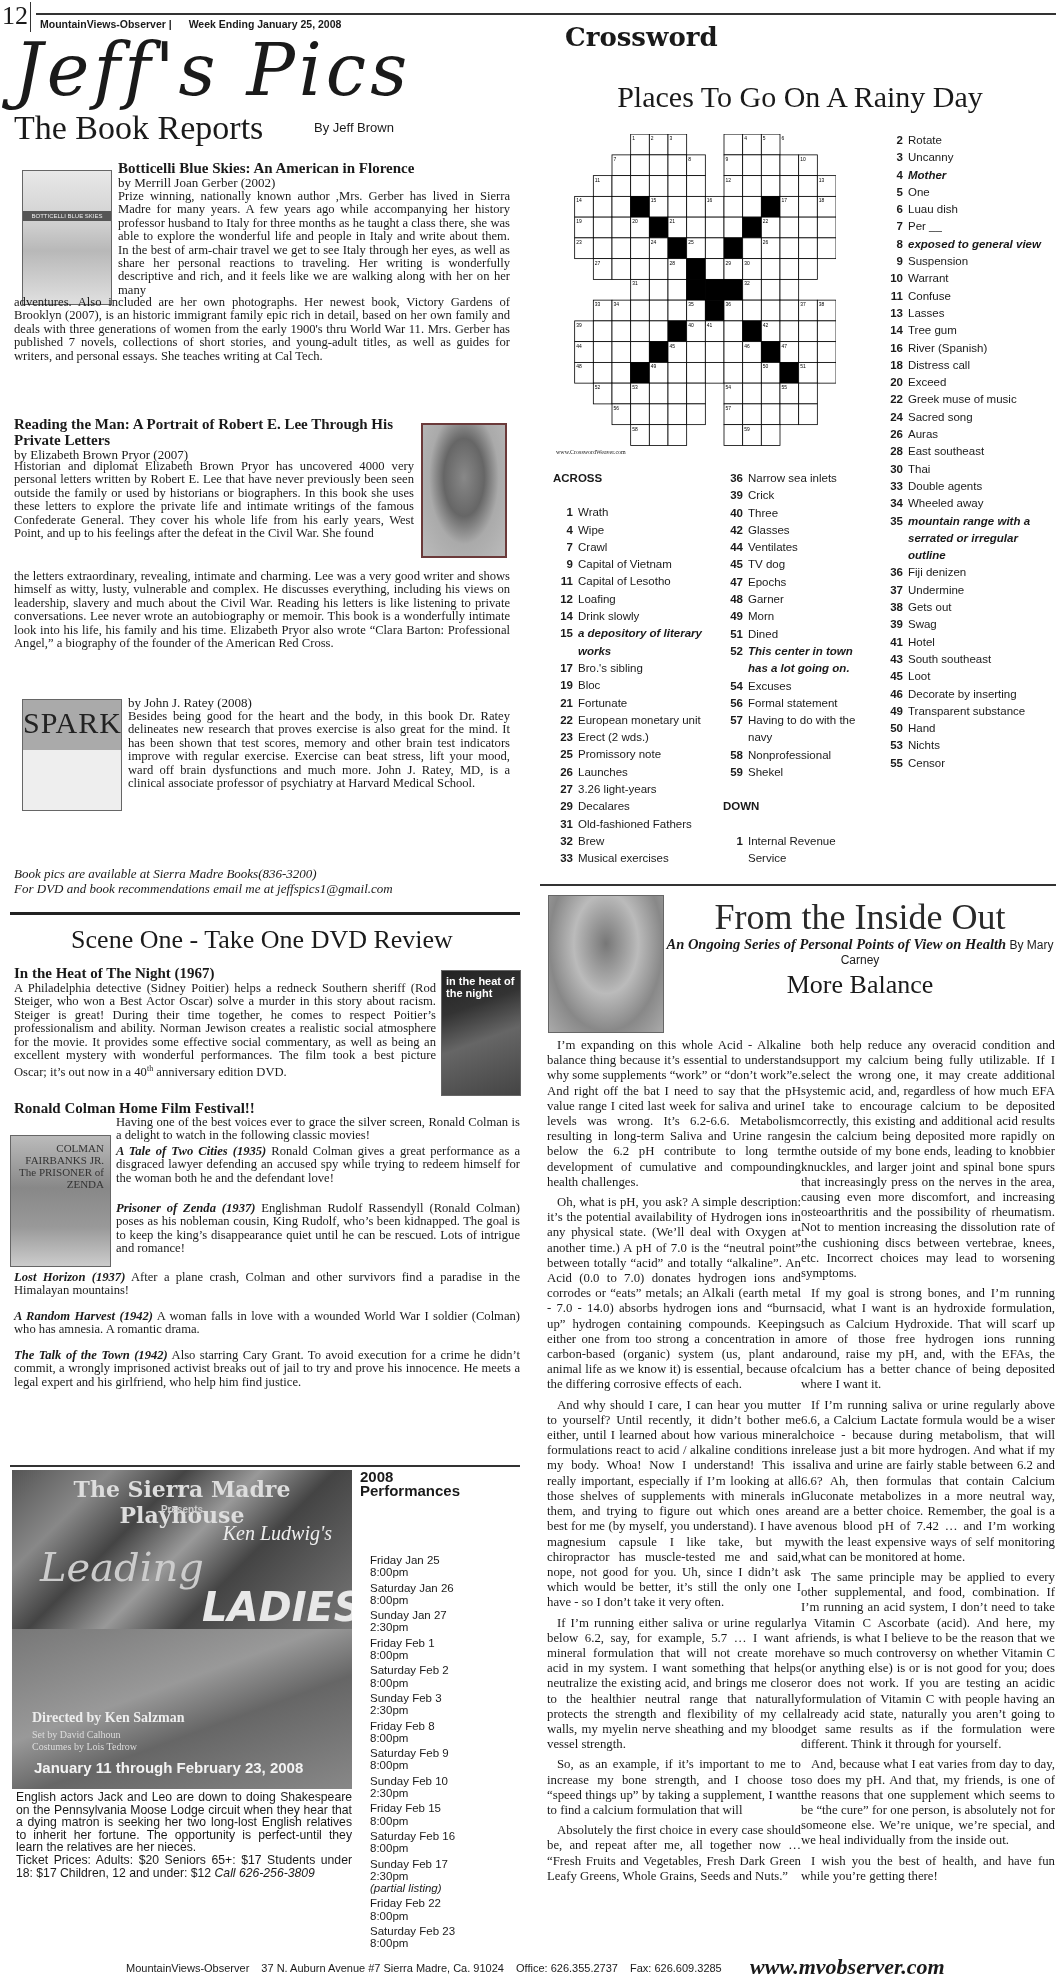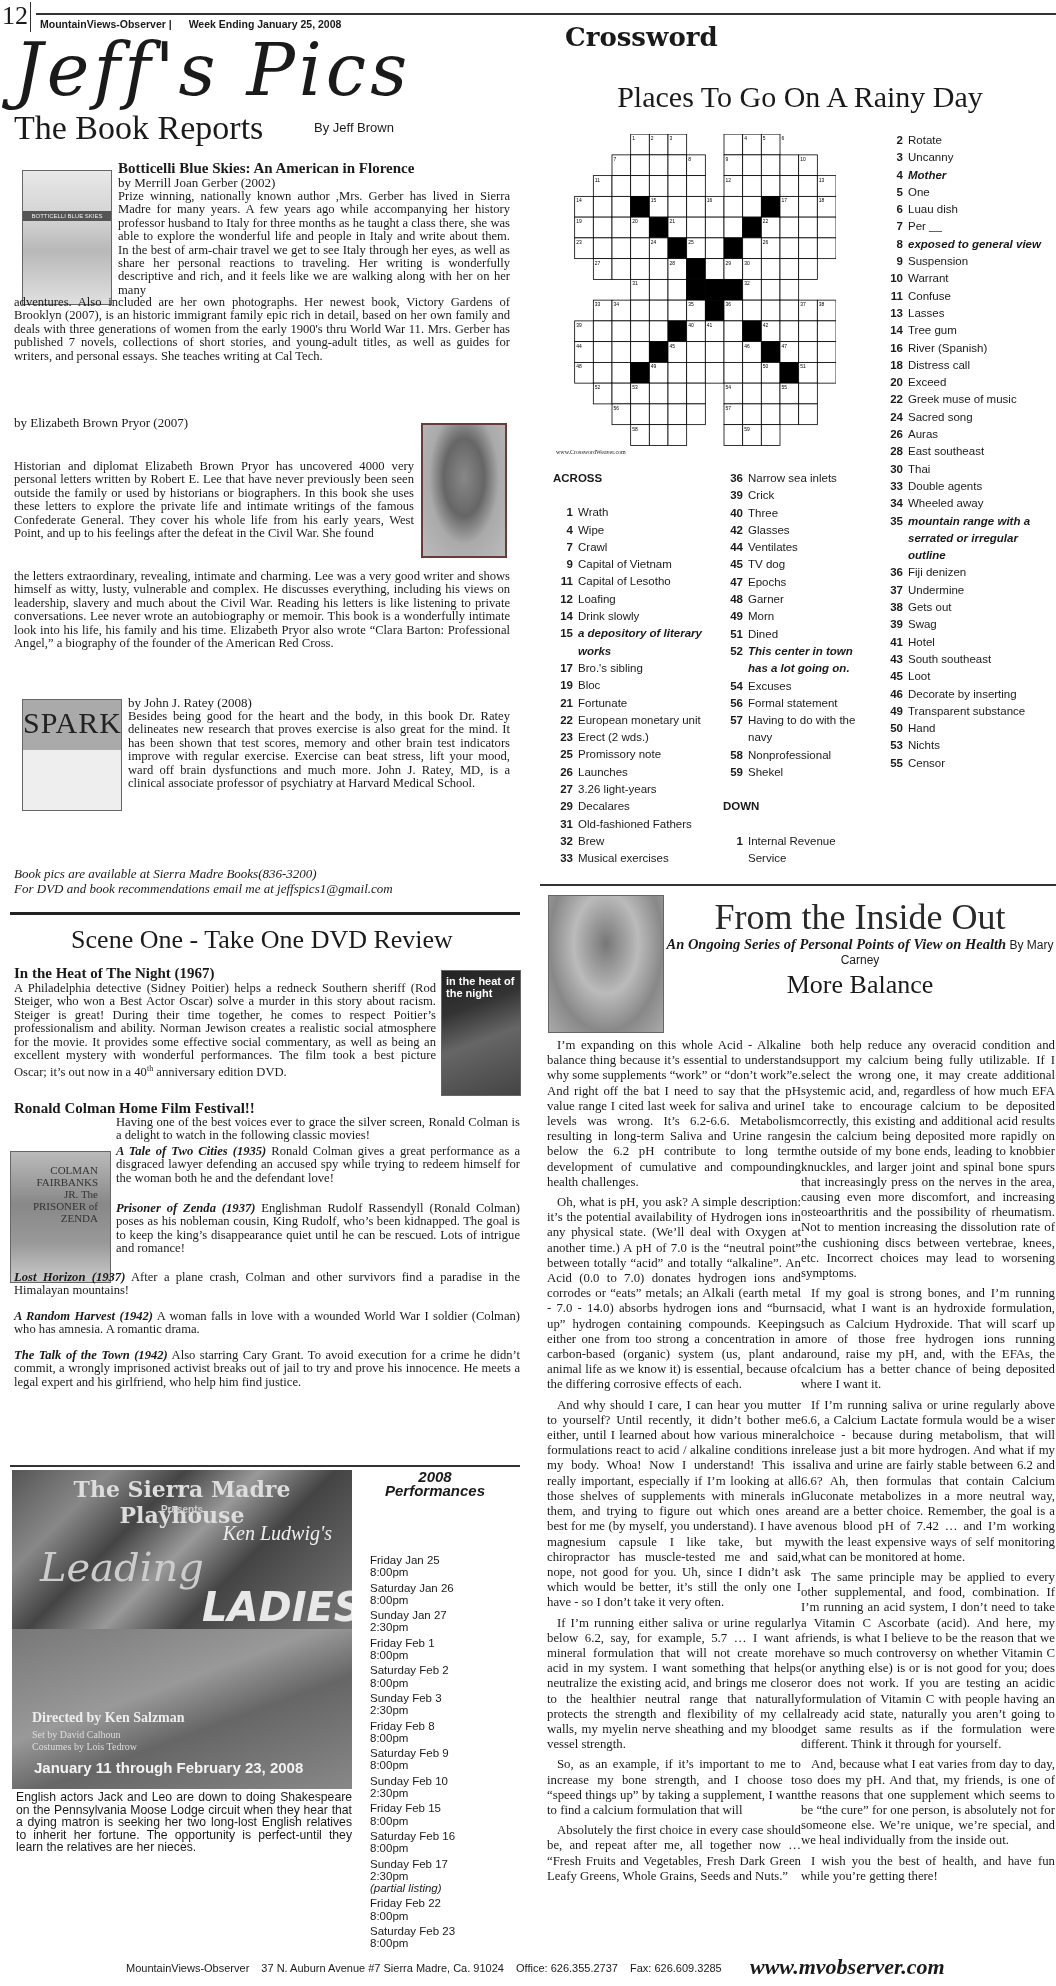--- a/index.html
+++ b/index.html
@@ -45,21 +45,21 @@
 
   
   .hrule { height: 3px; background: #222; }
 
   
   #dvd-title { left: 14px; top: 925px; width: 496px; text-align: center; font-size: 26px; }
   #heat-head { left: 14px; top: 965px; font-weight: bold; font-size: 15px; }
   #heat-body { left: 14px; top: 982px; width: 422px; }
   #cover-heat { left: 441px; top: 970px; width: 80px; height: 126px; background: linear-gradient(160deg,#222 0%,#333 30%,#666 55%,#444 100%); color:#fff; font-family:"Liberation Sans",sans-serif; font-size:11px; font-weight:bold; padding:4px; }
   #colman-head { left: 14px; top: 1100px; font-weight: bold; font-size: 15px; }
-  #cover-zenda { left: 10px; top: 1135px; width: 101px; height: 132px; background: linear-gradient(180deg,#bbb 0%,#888 40%,#999 70%,#ccc 100%); color:#333; font-size:11px; padding:12px; text-align:right;margin-top:16px; }
+  #cover-zenda { left: 10px; top: 1135px; width: 101px; height: 132px; background: linear-gradient(180deg,#bbb 0%,#888 40%,#999 70%,#ccc 100%); color:#333; font-size:11px; padding:6px; text-align:right; }
   #colman-intro { left: 116px; top: 1116px; width: 404px; }
   .film-p { width: 404px; }
   .film-name { font-style: italic; font-weight: bold; }
   #film1 { left: 116px; top: 1145px; }
   #film2 { left: 116px; top: 1202px; }
   #film3 { left: 14px; top: 1271px; width: 506px; }
   #film4 { left: 14px; top: 1310px; width: 506px; }
   #film5 { left: 14px; top: 1349px; width: 506px; }
 
   
@@ -69,21 +69,21 @@
   .poster-title { position:absolute; left:0; top:6px; width:100%; text-align:center; font-size:22px; font-weight:bold; font-family:"DejaVu Serif",serif; color:#ddd; }
   .poster-presents { position:absolute; left:0; top:34px; width:100%; text-align:center; font-size:10px; font-weight:bold; font-family:"Liberation Sans",sans-serif; color:#ccc; }
   .poster-kl { position:absolute; right:20px; top:52px; font-size:20px; font-style:italic; color:#eee; }
   .poster-leading { position:absolute; left:28px; top:74px; font-size:40px; font-style:italic; color:#ccc; font-family:"DejaVu Serif",serif; }
   .poster-ladies { position:absolute; left:190px; top:114px; font-size:40px; font-weight:bold; font-style:italic; color:#e8e8e8; font-family:"DejaVu Sans",sans-serif; }
   .poster-credit1 { position:absolute; left:20px; top:81px; font-size:14px; font-weight:bold; color:#eee; }
   .poster-credit2 { position:absolute; left:20px; top:100px; font-size:10px; color:#ddd; }
   .poster-credit3 { position:absolute; left:20px; top:112px; font-size:10px; color:#ddd; }
   .poster-dates { position:absolute; left:22px; top:130px; font-size:15px; font-weight:bold; color:#f4f4f4; font-family:"Liberation Sans",sans-serif; }
   #play-desc { left: 16px; top: 1791px; width: 336px; font-family: "Liberation Sans", sans-serif; font-size: 12.2px; line-height: 12.6px; text-align: justify; }
-  #perf-head { left: 360px; top: 1470px; width: 150px; text-align: center; font-family: "Liberation Sans", sans-serif; font-weight: bold; font-style: italic; font-size: 15px; line-height: 14px; }
+  #perf-head { left: 360px; top: 1470px; width: 150px; font-family: "Liberation Sans", sans-serif; font-weight: bold; font-size: 15px; line-height: 14px; }
   #perf-list { left: 370px; top: 1554px; font-family: "Liberation Sans", sans-serif; font-size: 11.5px; line-height: 12.3px; }
   .perf-item { margin-bottom: 3px; }
   .perf-note { font-style: italic; }
 
   
   #footer { left: 126px; top: 1962px; font-family: "Liberation Sans", sans-serif; font-size: 11px; }
   #footer span { margin-right: 9px; }
   #footer-url { left: 750px; top: 1954px; font-size: 22px; font-weight: bold; font-style: italic; }
 
   
@@ -131,20 +131,21 @@
   <div class="band">BOTTICELLI BLUE SKIES</div>
 </div>
 <div class="abs" id="book1">
   <div class="book-title">Botticelli Blue Skies: An American in Florence</div>
   <div class="book-author">by Merrill Joan Gerber (2002)</div>
   <div class="body-text">Prize winning, nationally known author ,Mrs. Gerber has lived in Sierra Madre for many years. A few years ago while accompanying her history professor husband to Italy for three months as he taught a class there, she was able to explore the wonderful life and people in Italy and write about them. In the best of arm-chair travel we get to see Italy through her eyes, as well as share her personal reactions to traveling. Her writing is wonderfully descriptive and rich, and it feels like we are walking along with her on her many</div>
 </div>
 <div class="abs body-text" id="book1-cont">adventures. Also included are her own photographs. Her newest book, Victory Gardens of Brooklyn (2007), is an historic immigrant family epic rich in detail, based on her own family and deals with three generations of women from the early 1900's thru World War 11. Mrs. Gerber has published 7 novels, collections of short stories, and young-adult titles, as well as guides for writers, and personal essays. She teaches writing at Cal Tech.</div>
 
 <div class="abs" id="book2-head">
+  <div class="book-title">Reading the Man: A Portrait of Robert E. Lee Through His Private Letters</div>
   <div class="book-author">by Elizabeth Brown Pryor (2007)</div>
 </div>
 <div class="abs cover" id="cover2"></div>
 <div class="abs body-text" id="book2-body">Historian and diplomat Elizabeth Brown Pryor has uncovered 4000 very personal letters written by Robert E. Lee that have never previously been seen outside the family or used by historians or biographers. In this book she uses these letters to explore the private life and intimate writings of the famous Confederate General. They cover his whole life from his early years, West Point, and up to his feelings after the defeat in the Civil War. She found</div>
 <div class="abs body-text" id="book2-cont">the letters extraordinary, revealing, intimate and charming. Lee was a very good writer and shows himself as witty, lusty, vulnerable and complex. He discusses everything, including his views on leadership, slavery and much about the Civil War. Reading his letters is like listening to private conversations. Lee never wrote an autobiography or memoir. This book is a wonderfully intimate look into his life, his family and his time. Elizabeth Pryor also wrote “Clara Barton: Professional Angel,” a biography of the founder of the American Red Cross.</div>
 
 <div class="abs cover" id="cover3">
   <div class="spark">SPARK</div>
 </div>
 <div class="abs" id="book3">
@@ -248,20 +249,21 @@
       <div>Friday Feb 22</div>
       <div>8:00pm</div>
     </div>
     <div class="perf-item">
       <div>Saturday Feb 23</div>
       <div>8:00pm</div>
     </div>
   </div>
 <div class="abs" id="play-desc">
   <div>English actors Jack and Leo are down to doing Shakespeare on the Pennsylvania Moose Lodge circuit when they hear that a dying matron is seeking her two long-lost English relatives to inherit her fortune.  The opportunity is perfect-until they learn the relatives are her nieces.</div>
+  <div><span>Ticket Prices:  Adults: $20  Seniors 65+: $17  Students under 18: $17  Children, 12 and under: $12   </span><i>Call 626-256-3809</i></div>
 </div>
 
 <div class="abs" id="footer">
   <span>MountainViews-Observer</span>
   <span>37 N. Auburn Avenue   #7  Sierra Madre, Ca.  91024</span>
   <span>Office:  626.355.2737</span>
   <span>Fax:  626.609.3285</span>
 </div>
 <div class="abs" id="footer-url">www.mvobserver.com</div>
 

